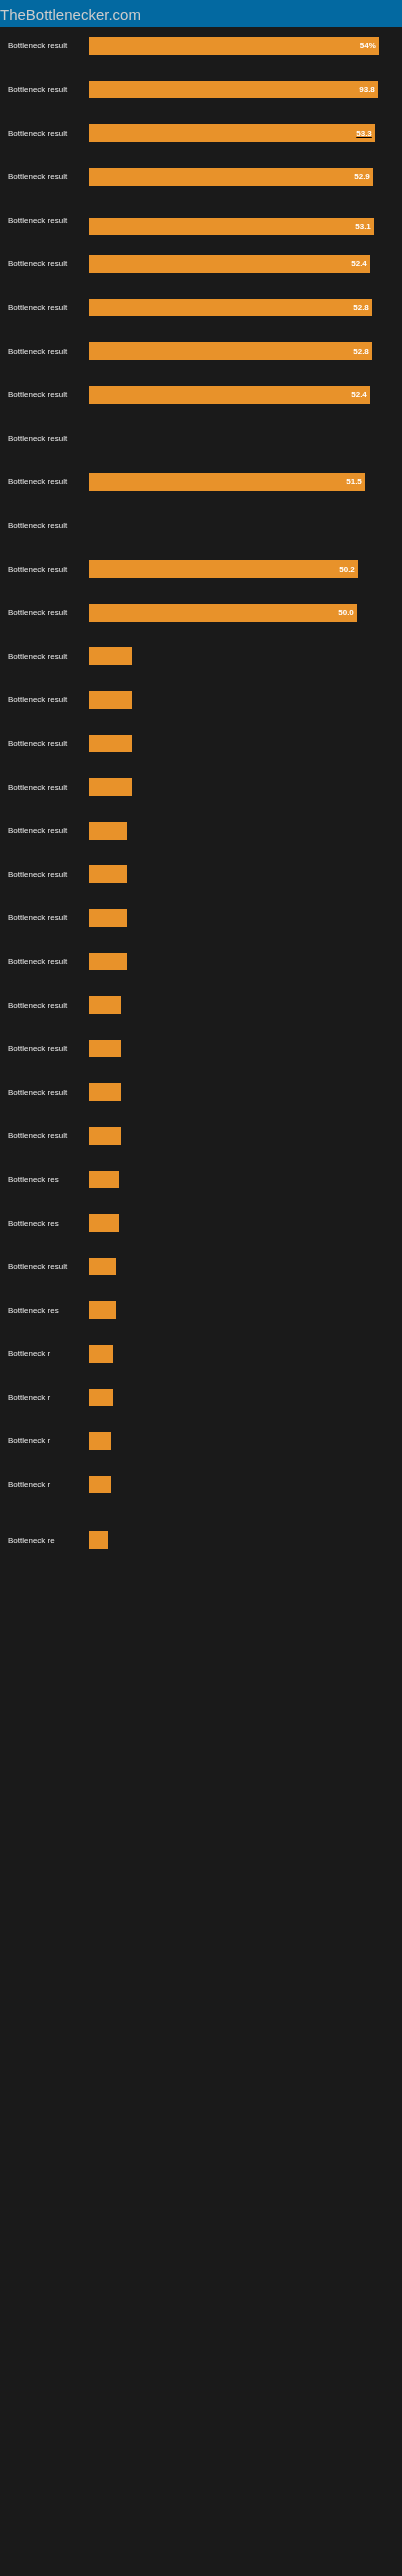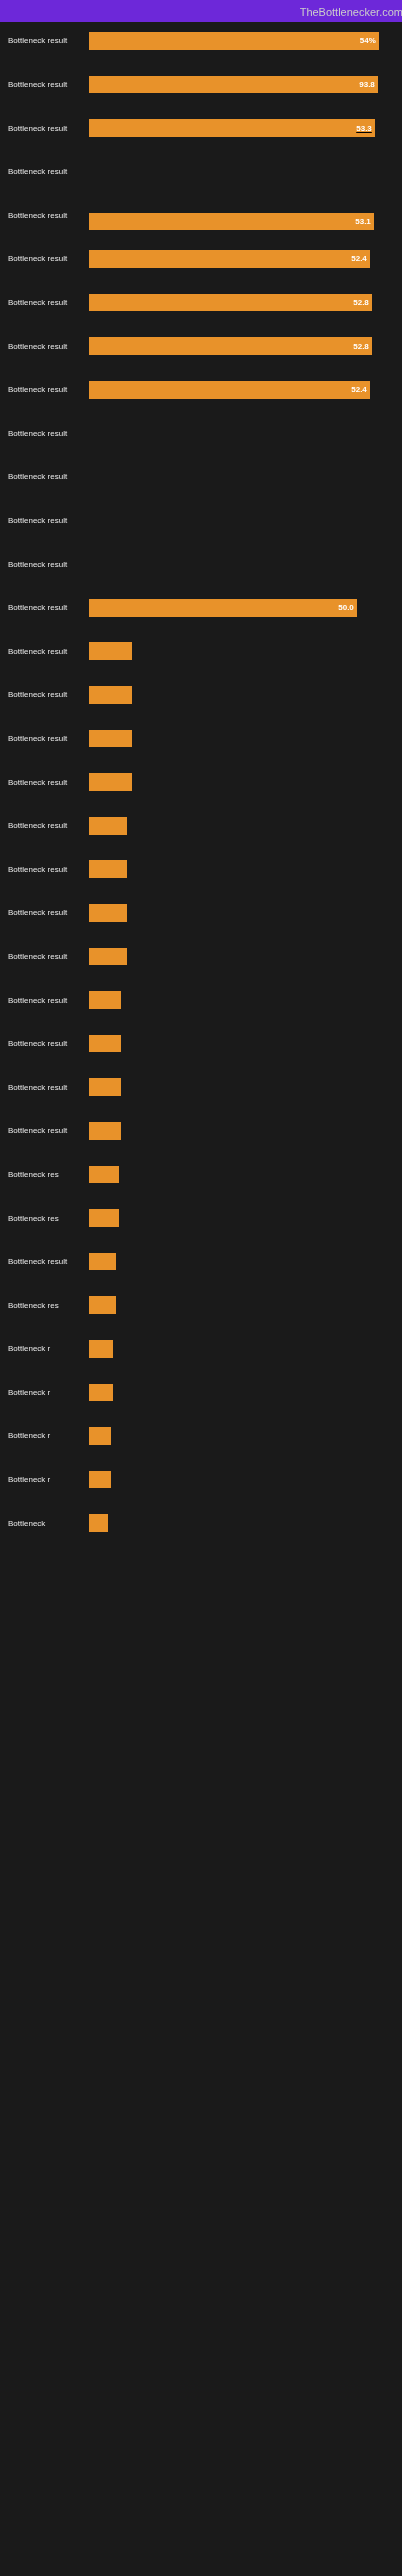--- a/index.html
+++ b/index.html
@@ -3,25 +3,25 @@
   <meta charset="utf-8">
   <style>
     * { margin: 0; padding: 0; box-sizing: border-box; }
     body {
       background: #1a1a1a;
       font-family: Arial, sans-serif;
       width: 403px;
       min-height: 2576px;
     }
     .header {
-      text-align: right;
+      text-align: left;
       padding: 6.4px 0 3.2px 0;
       color: #ccc;
-      font-size: 11px;
-      background: #6d28d9;
+      font-size: 15px;
+      background: #0369a1;
     }
     .chart-container {
       padding: 6.4px 8px 6.4px 8px;
       display: flex;
       flex-direction: column;
       gap: 4px;
     }
     .bar-row {
       display: flex;
       align-items: center;
@@ -93,20 +93,25 @@
       <div class="bar-label">Bottleneck result</div>
       <div class="bar-wrapper">
         <div class="bar" style="width: 286px; text-decoration: underline;">
           <span class="bar-value">53.3</span>
         </div>
       </div>
     </div>
     <div class="row-spacer"></div>
     <div class="bar-row">
       <div class="bar-label">Bottleneck result</div>
+      <div class="bar-wrapper">
+        <div class="bar" style="width: 284px;">
+          <span class="bar-value">52.9</span>
+        </div>
+      </div>
     </div>
     <div class="row-spacer"></div>
     <div class="bar-row">
       <div class="bar-label">Bottleneck result</div>
       <div class="bar-wrapper">
         <div class="bar" style="width: 285px; margin-top: 12px;">
           <span class="bar-value">53.1</span>
         </div>
       </div>
     </div>
@@ -146,28 +151,38 @@
         </div>
       </div>
     </div>
     <div class="row-spacer"></div>
     <div class="bar-row">
       <div class="bar-label">Bottleneck result</div>
     </div>
     <div class="row-spacer"></div>
     <div class="bar-row">
       <div class="bar-label">Bottleneck result</div>
-    </div>
-    <div class="row-spacer"></div>
-    <div class="bar-row">
-      <div class="bar-label">Bottleneck result</div>
-    </div>
-    <div class="row-spacer"></div>
-    <div class="bar-row">
-      <div class="bar-label">Bottleneck result</div>
+      <div class="bar-wrapper">
+        <div class="bar" style="width: 276px;">
+          <span class="bar-value">51.5</span>
+        </div>
+      </div>
+    </div>
+    <div class="row-spacer"></div>
+    <div class="bar-row">
+      <div class="bar-label">Bottleneck result</div>
+    </div>
+    <div class="row-spacer"></div>
+    <div class="bar-row">
+      <div class="bar-label">Bottleneck result</div>
+      <div class="bar-wrapper">
+        <div class="bar" style="width: 269px;">
+          <span class="bar-value">50.2</span>
+        </div>
+      </div>
     </div>
     <div class="row-spacer"></div>
     <div class="bar-row">
       <div class="bar-label">Bottleneck result</div>
       <div class="bar-wrapper">
         <div class="bar" style="width: 268px;">
           <span class="bar-value">50.0</span>
         </div>
       </div>
     </div>
@@ -305,22 +320,22 @@
       </div>
     </div>
     <div class="row-spacer"></div>
     <div class="bar-row">
       <div class="bar-label">Bottleneck r</div>
       <div class="bar-wrapper">
         <div class="bar" style="width: 21.5px;"></div>
       </div>
     </div>
     <div class="row-spacer"></div>
-    <div class="bar-row">
-      <div class="bar-label">Bottleneck</div>
+    <div class="row-spacer"></div>
+    <div class="bar-row">
+      <div class="bar-label">Bottleneck re</div>
       <div class="bar-wrapper">
         <div class="bar" style="width: 19px;"></div>
       </div>
     </div>
-    <div class="row-spacer"></div>
     <div class="row-spacer"></div>
   </div>
 
 
 </body></html>

